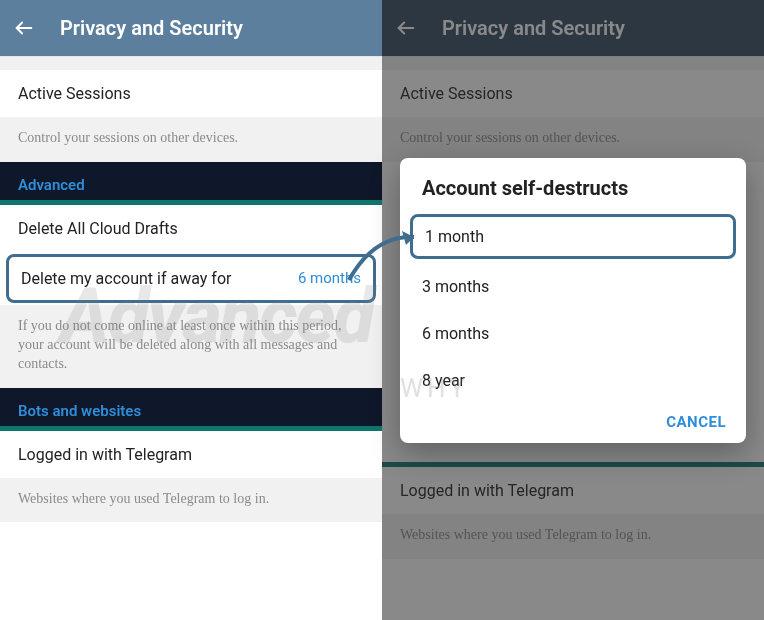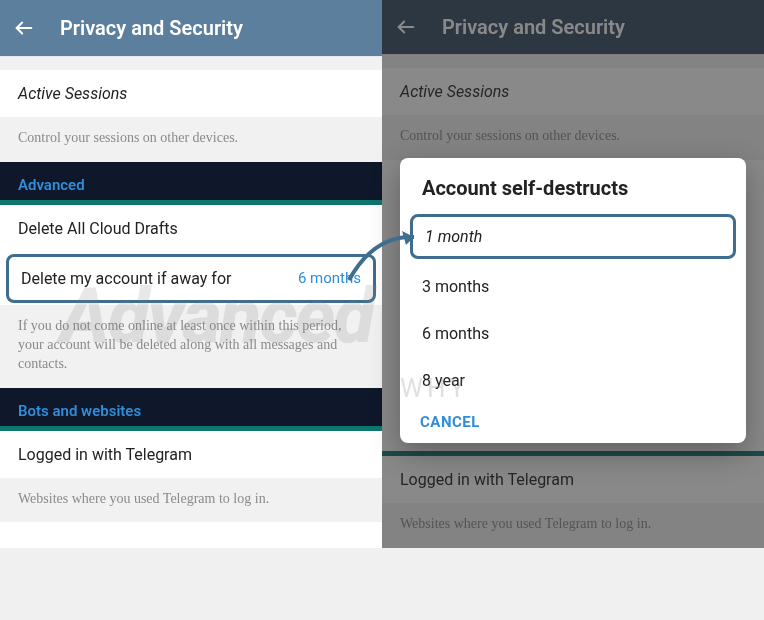--- a/index.html
+++ b/index.html
@@ -1,33 +1,33 @@
 <!DOCTYPE html>
 <html><head>
 <meta charset="utf-8">
 <style>
   * { box-sizing: border-box; margin: 0; padding: 0; }
   html, body { width: 764px; height: 620px; font-family: -apple-system, Roboto, "Helvetica Neue", Arial, sans-serif; }
   body { display: flex; position: relative; background: #f0f0f0; overflow: hidden; }
 
-  .panel { height: 548px; display: flex; flex-direction: column; background: #fff; }
+  .panel { height: 620px; display: flex; flex-direction: column; background: #fff; }
   .panel-left { width: 382px; }
   .panel-right { width: 382px; position: relative; }
 
   
   .header { display: flex; align-items: center; height: 56px; padding: 0 12px; color: #fff; }
   .header-left { background: #5b7f9d; }
   .header-right { background: #31495f; }
   .back-icon { width: 24px; height: 24px; display: flex; align-items: center; justify-content: center; margin-right: 24px; }
   .back-icon svg { width: 22px; height: 22px; stroke: currentColor; stroke-width: 2.2; fill: none; stroke-linecap: round; stroke-linejoin: round;}
   .header-title { font-size: 20px; font-weight: 600; }
 
   
   .row { background: #fff; padding: 14px 18px; font-size: 16px; color: #222; border-top: 5px solid #0f766e; }
-  .row-first { border-top: none; font-style: italic; }
+  .row-first { border-top: none; }
   .sep-top { height: 14px; background: #f1f1f1; border-top: 1px solid #e7e7e7; }
   .hint { background: #f1f1f1; color: #8a8a8a; font-size: 14px; padding: 12px 18px 14px; line-height: 1.35; font-family: Liberation Serif, serif; }
   .section-label { background: #0f172a; color: #2f8ed9; font-size: 15px; font-weight: 600; padding: 14px 18px 6px; }
 
   .row-flex { display: flex; justify-content: space-between; align-items: center; }
   .value-blue { color: #2f8ed9; font-size: 15px; }
 
   .highlight-box {
     border: 3px solid #3f6d8f;
     border-radius: 8px;
@@ -47,23 +47,22 @@
     box-shadow: 0 10px 30px rgba(0,0,0,0.3);
     padding: 18px 0 2px;
   }
   .dialog-title { font-size: 20px; font-weight: 700; color: #222; padding: 0 22px 10px; }
   .dialog-option { font-size: 16px; color: #222; padding: 14px 22px; }
   .dialog-option.hl {
     margin: 4px 10px;
     border: 3px solid #3f6d8f;
     border-radius: 8px;
     padding: 10px 12px;
-    font-style: italic;
   }
-  .dialog-actions { padding: 8px 20px 10px; }
+  .dialog-actions { text-align: right; padding: 8px 20px 10px; }
   .cancel-btn { color: #2f8ed9; font-weight: 700; font-size: 15px; letter-spacing: 0.5px; }
 
   
   .arrow {
     position: absolute;
     left: 344px;
     top: 225px;
     width: 80px;
     height: 60px;
     pointer-events: none;

